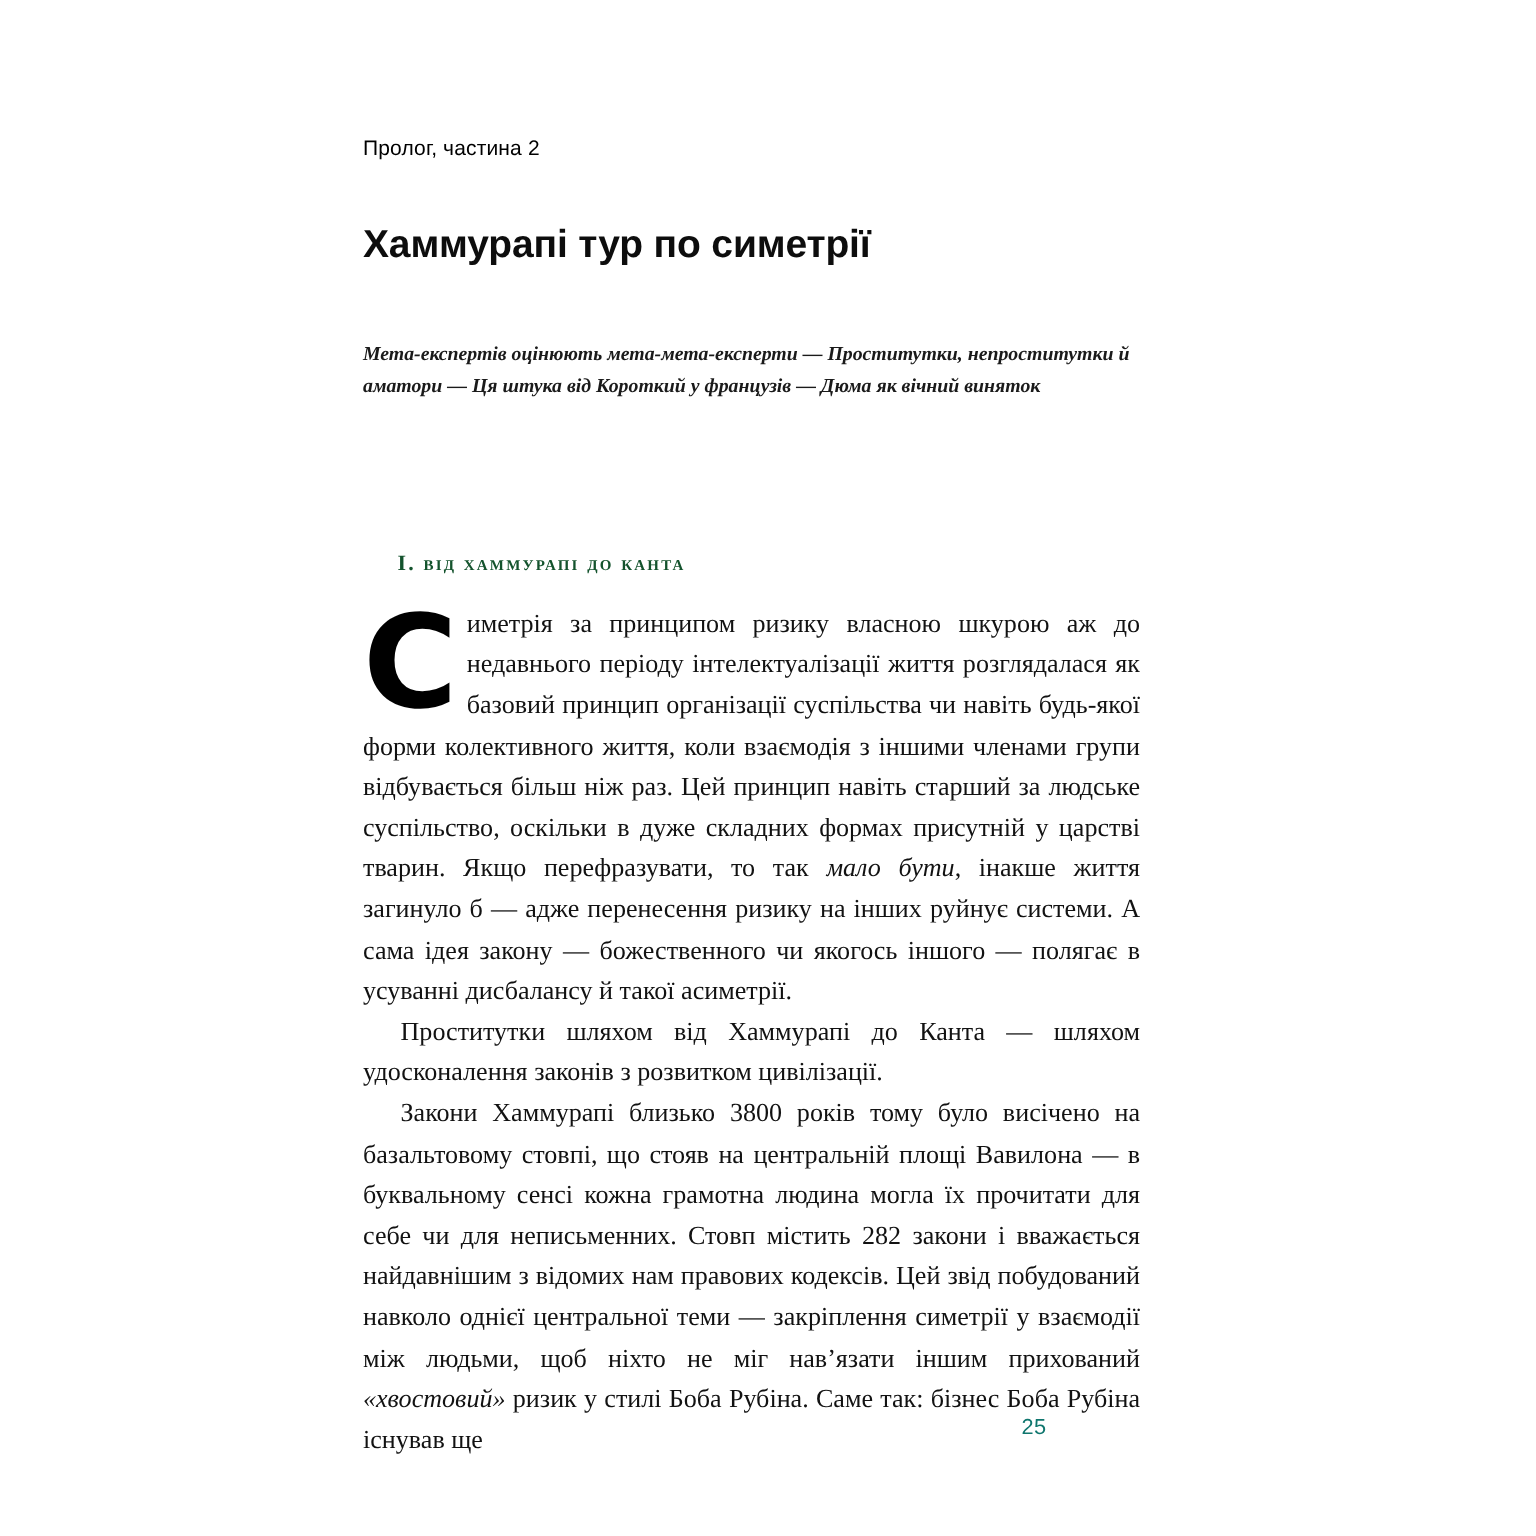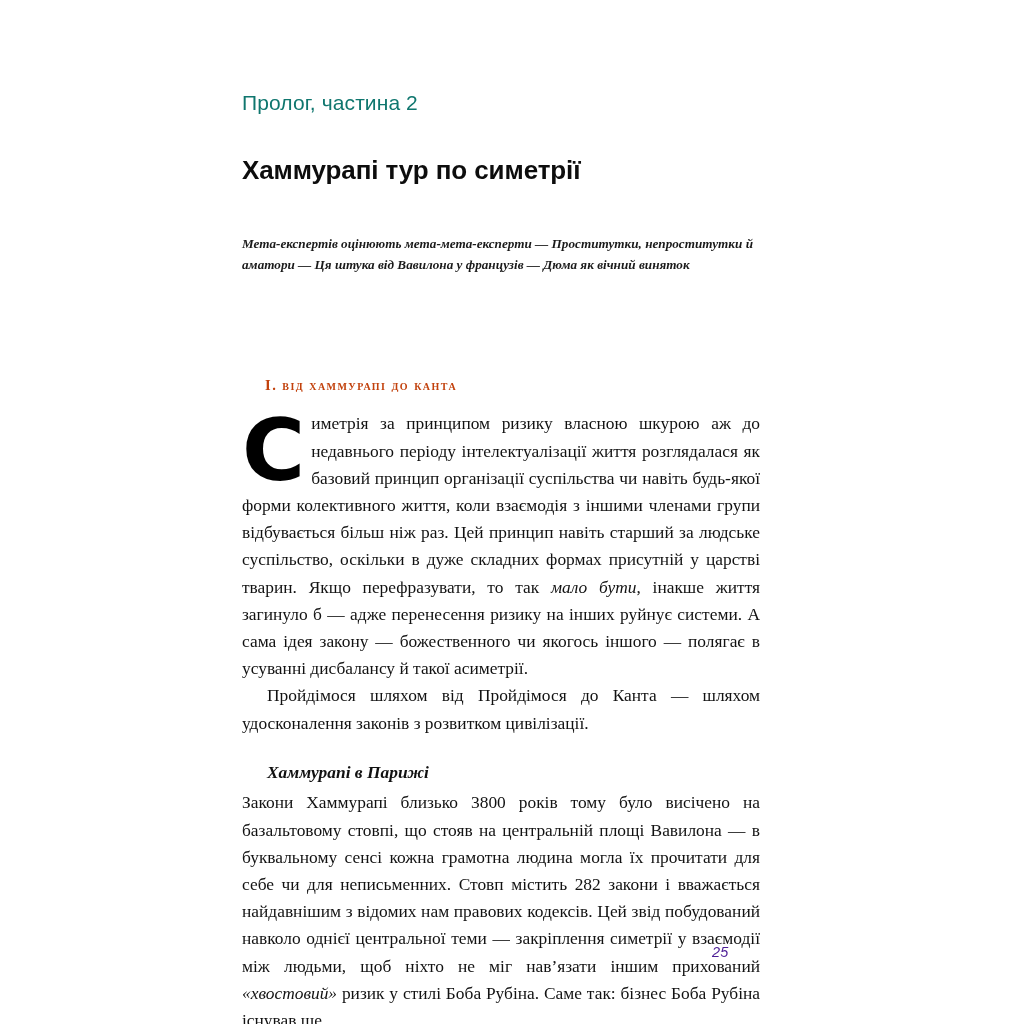--- a/index.html
+++ b/index.html
@@ -26,23 +26,23 @@
   .content {
     position: absolute;
     left: 242px;
     top: 90px;
     width: 518px;
   }
 
   
   .running-head {
     font-family: "Liberation Sans", "DejaVu Sans", sans-serif;
-    font-size: 21px;
+    font-size: 14px;
     font-weight: 400;
-    color: #0f766e;
+    color: #000000;
     letter-spacing: 0.1px;
     line-height: 1.2;
     margin: 0;
   }
 
   
   .chapter-title {
     font-family: "Liberation Sans", "DejaVu Sans", sans-serif;
     font-size: 26px;
     font-weight: 700;
@@ -68,21 +68,21 @@
   }
 
   
   .section-heading {
     font-family: "Liberation Serif", "DejaVu Serif", serif;
     font-weight: 700;
     font-size: 14.6px;
     letter-spacing: 1.45px;
     font-variant: small-caps;
     text-transform: lowercase;
-    color: #c2410c;
+    color: #14532d;
     margin: 0;
     padding-top: 101px;
     padding-left: 23px;
     line-height: 1.2;
   }
   .section-heading::first-letter {
     text-transform: uppercase;
   }
 
   
@@ -131,51 +131,49 @@
     color: #111111;
     margin: 0;
     padding-top: 24px;
     padding-bottom: 6px;
     padding-left: 25px;
   }
 
   
   .folio {
     position: absolute;
-    left: 712px;
+    left: 681px;
     top: 944px;
     font-family: "Liberation Sans", "DejaVu Sans", sans-serif;
     font-size: 14.5px;
-    color: #4c1d95;
+    color: #0f766e;
     letter-spacing: 0.3px;
-    font-style: italic;
   }
 </style>
 </head>
 <body>
 
 <div class="page">
 
   <div class="content">
 
     <div class="running-head">Пролог, частина 2</div>
 
     <h1 class="chapter-title">Хаммурапі тур по симетрії</h1>
 
-    <p class="synopsis">Мета-експертів оцінюють мета-мета-експерти — Проститутки, непроститутки й аматори — Ця штука від Вавилона у французів — Дюма як вічний виняток</p>
+    <p class="synopsis">Мета-експертів оцінюють мета-мета-експерти — Проститутки, непроститутки й аматори — Ця штука від Короткий у французів — Дюма як вічний виняток</p>
 
     <h2 class="section-heading">I. Від Хаммурапі до Канта</h2>
 
     <p class="body-par par-opening">
       <span class="dropcap">С</span><span class="lead-in">иметрія</span><span> за принципом ризику власною шкурою аж до недавнього періоду інтелектуалізації життя розглядалася як базовий принцип організації суспільства чи навіть будь-якої форми колективного життя, коли взаємодія з іншими членами групи відбувається більш ніж раз. Цей принцип навіть старший за людське суспільство, оскільки в дуже складних формах присутній у царстві тварин. Якщо перефразувати, то так </span><em class="it">мало бути</em><span>, інакше життя загинуло б — адже перенесення ризику на інших руйнує системи. А сама ідея закону — божественного чи якогось іншого — полягає в усуванні дисбалансу й такої асиметрії.</span>
     </p>
 
-    <p class="body-par">Пройдімося шляхом від Пройдімося до Канта — шляхом удосконалення законів з розвитком цивілізації.</p>
+    <p class="body-par">Проститутки шляхом від Хаммурапі до Канта — шляхом удосконалення законів з розвитком цивілізації.</p>
 
-    <h3 class="subheading">Хаммурапі в Парижі</h3>
 
     <p class="body-par">
       <span>Закони Хаммурапі близько 3800 років тому було висічено на базальтовому стовпі, що стояв на центральній площі Вавилона — в буквальному сенсі кожна грамотна людина могла їх прочитати для себе чи для неписьменних. Стовп містить 282 закони і вважається найдавнішим з відомих нам правових кодексів. Цей звід побудований навколо однієї центральної теми — закріплення симетрії у взаємодії між людьми, щоб ніхто не міг нав’язати іншим прихований </span><em class="it">«хвостовий»</em><span> ризик у стилі Боба Рубіна. Саме так: бізнес Боба Рубіна існував ще</span>
     </p>
 
   </div>
 
   <div class="folio">25</div>
 
 </div>

